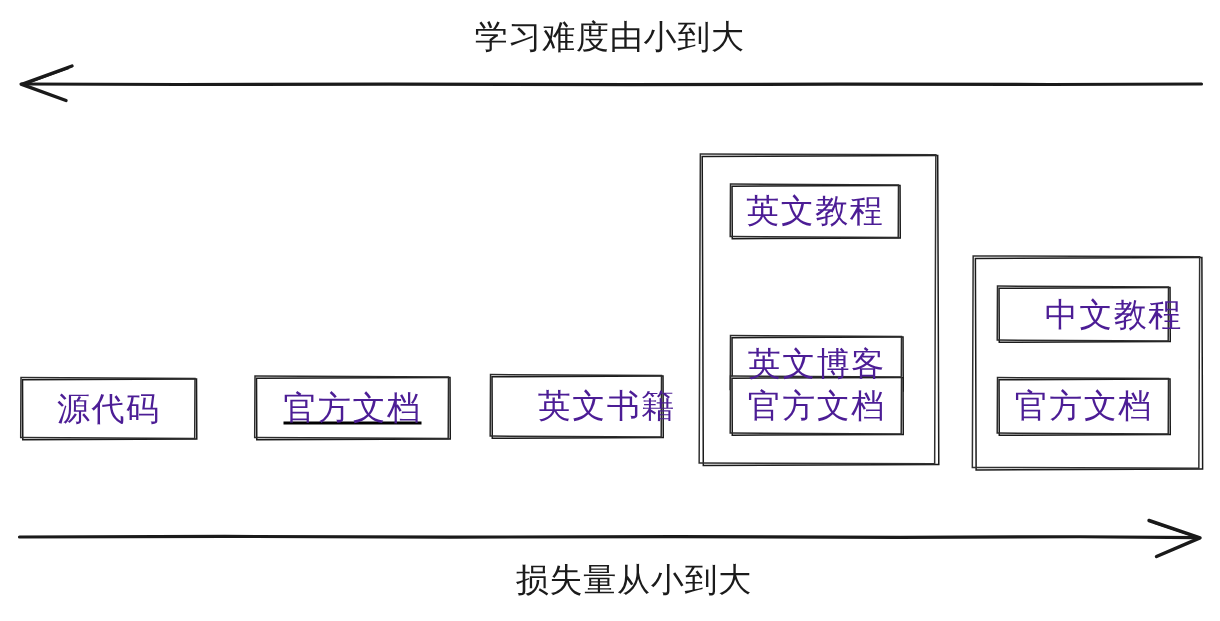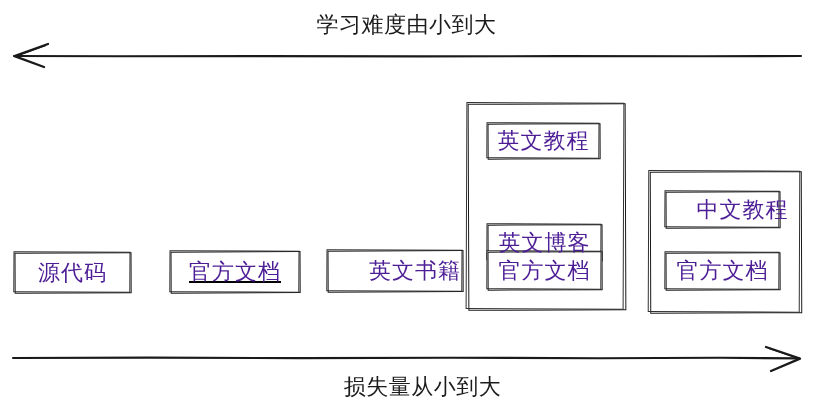--- a/index.html
+++ b/index.html
@@ -130,21 +130,21 @@
 
   <div class="group-box" style="left: 467px; top: 103px; width: 158px; height: 207px;"></div>
   <div class="group-box" style="left: 649px; top: 171px; width: 152px; height: 142px;"></div>
 
   <div class="node sketch-box" style="left: 14px; top: 252px; width: 117px; height: 41px; font-family: Liberation Serif, serif;">
     <span class="node-label">源代码</span>
   </div>
   <div class="node sketch-box" style="left: 170px; top: 251px; width: 130px; height: 42px; text-decoration: underline;">
     <span class="node-label">官方文档</span>
   </div>
-  <div class="node sketch-box" style="left: 327px; top: 250px; width: 136px; height: 42px; padding-left: 40px;">
+  <div class="node sketch-box" style="left: 327px; top: 250px; width: 115px; height: 42px; padding-left: 40px;">
     <span class="node-label">英文书籍</span>
   </div>
   <div class="node sketch-box" style="left: 487px; top: 123px; width: 113px; height: 36px;">
     <span class="node-label">英文教程</span>
   </div>
   <div class="node sketch-box" style="left: 487px; top: 188px; width: 115px; height: 37px; margin-top: 36px;">
     <span class="node-label">英文博客</span>
   </div>
   <div class="node sketch-box" style="left: 487px; top: 251px; width: 115px; height: 39px;">
     <span class="node-label">官方文档</span>

